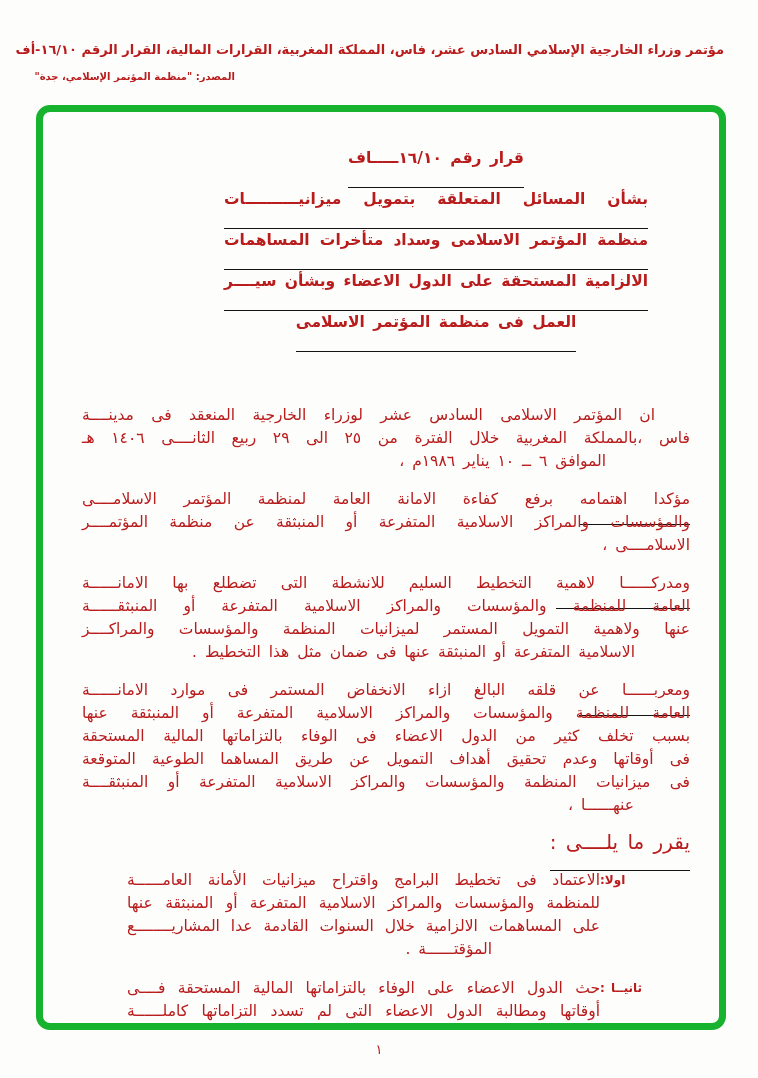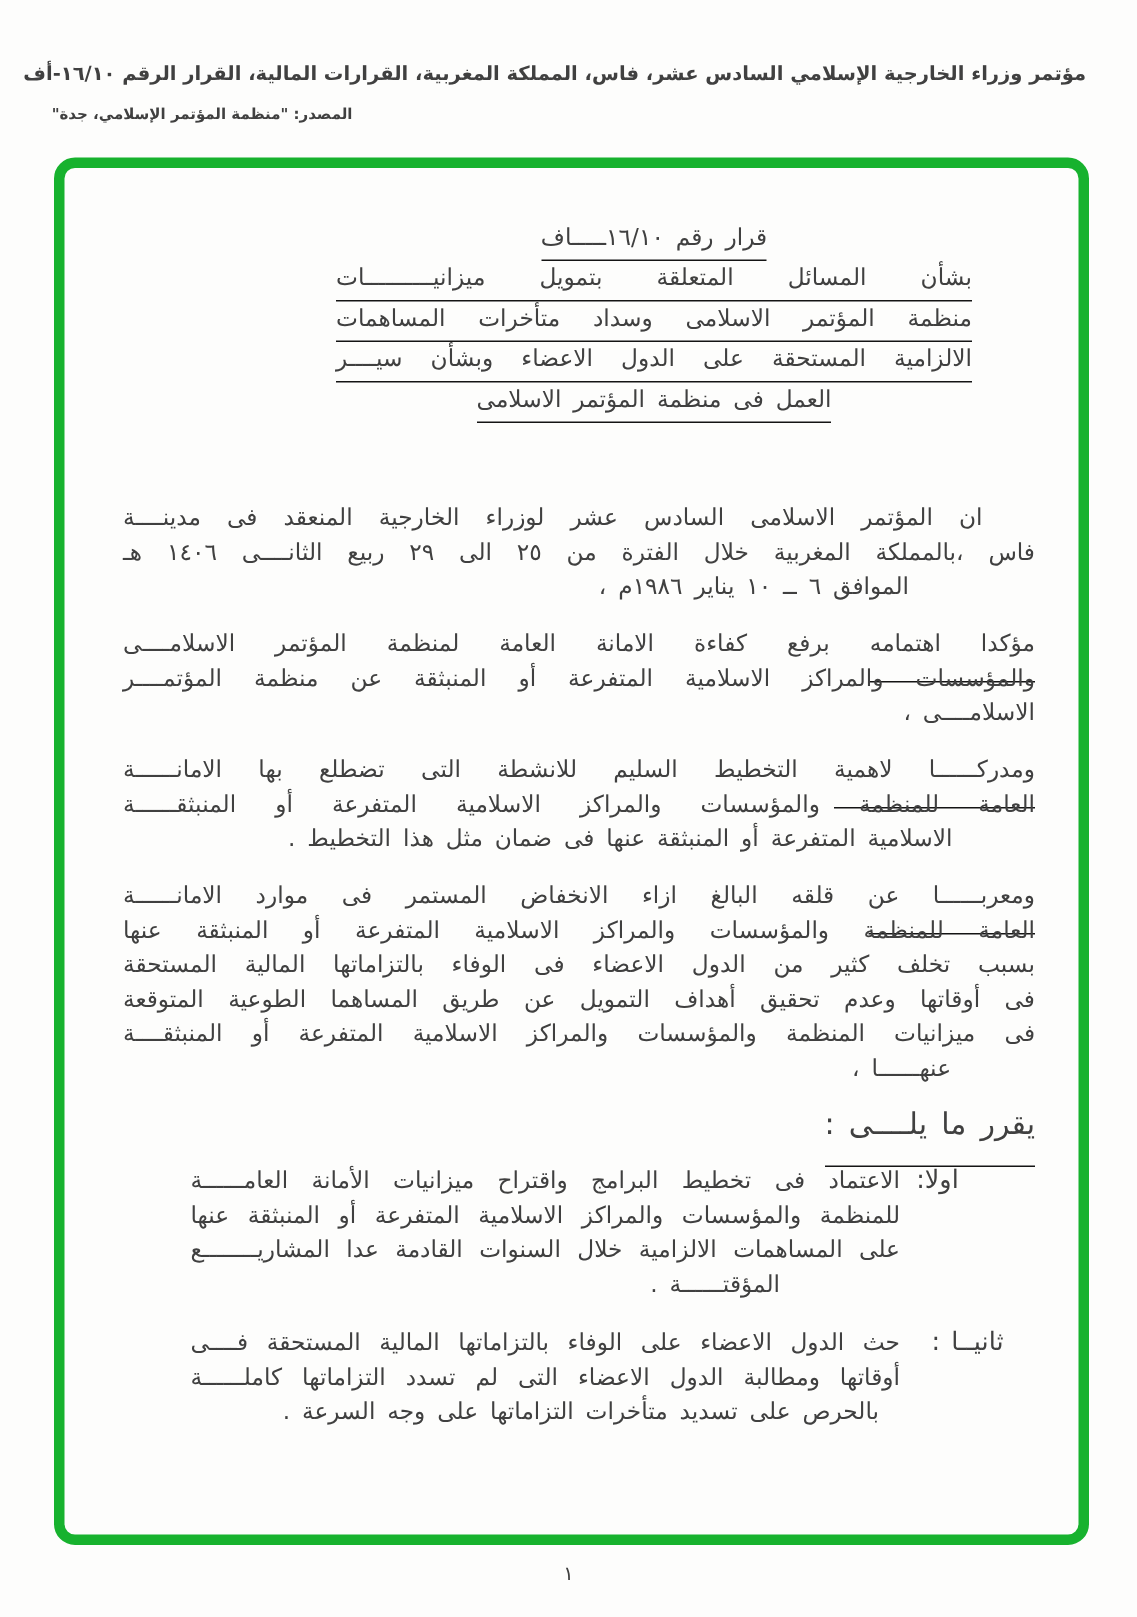--- a/index.html
+++ b/index.html
@@ -1,21 +1,21 @@
 <!DOCTYPE html>
 <html lang="ar"><head>
 <meta charset="utf-8">
 <style>
   html,body{margin:0;padding:0;background:#ffffff;}
   .page{
     position:relative;
     width:758px;height:1078px;
     background:#fdfdfc;
     font-family:"DejaVu Sans", sans-serif;
-    color:#404040;
+    color:#b91c1c;
     overflow:hidden;
   }
   .rtl{direction:rtl;unicode-bidi:embed;}
   
   .header-title{
     position:absolute;top:42px;right:34px;left:34px;
     text-align:center;font-weight:bold;font-size:13px;
     white-space:nowrap;letter-spacing:0;
   }
   .header-source{
@@ -28,39 +28,40 @@
     width:690px;height:925px;
     box-sizing:border-box;
     border:7px solid #17b22e;
     border-radius:14px;
     padding:36px 29px 20px 39px;
     overflow:hidden;
   }
   
   .title-block{width:424px;margin:0 42px 52px auto;}
   .tline{font-size:15.5px;line-height:21px;margin-bottom:1px;word-spacing:3px;}
-  .tline .tspan{border-bottom:1.5px solid #141414;padding-bottom:4px;}
+  .tline .tspan{border-bottom:1.5px solid #141414;padding-bottom:18px;font-weight:bold;}
   .tline.c{text-align:center;}
   .tline.c .tspan{display:inline-block;}
   .tline.j .tspan{display:block;text-align:justify;text-align-last:justify;}
   
   .para{margin:0 0 15px 0;}
   .line{font-size:15.5px;line-height:23px;word-spacing:3px;}
   .line.j{text-align:justify;text-align-last:justify;}
   .line.r{text-align:right;}
   .ul{border-bottom:1.5px solid #141414;padding-bottom:16px;}
   
   .decide{margin:12px 0 16px 0;text-align:right;}
   .decide .ul{font-size:20px;line-height:21px;word-spacing:3px;}
   
   .clause{display:flex;margin:0 0 16px 0;padding-left:45px;}
   .clause-label{
     flex:0 0 90px;box-sizing:border-box;
-    font-size:17px;line-height:23px;text-align:center;word-spacing:2px;
+    font-size:12px;line-height:23px;text-align:left;word-spacing:2px;
     white-space:nowrap;
+    font-weight:bold;
   }
   .clause-body{flex:1 1 auto;min-width:0;}
   
   .page-number{
     position:absolute;left:0;right:0;top:1042px;
     text-align:center;font-size:13px;
   }
 </style>
 </head>
 <body>
@@ -94,20 +95,21 @@
           <div class="line r" style="margin-right: 84px;">الموافق ٦ ــ ١٠ يناير ١٩٨٦م ،</div>
         </div>
         <div class="para">
           <div class="line j"><span class="ul">مؤكدا اهتمامه</span> برفع كفاءة الامانة العامة لمنظمة المؤتمر الاسلامــــى</div>
           <div class="line j">والمؤسسات والمراكز الاسلامية المتفرعة أو المنبثقة عن منظمة المؤتمــــر</div>
           <div class="line r" style="">الاسلامــــى ،</div>
         </div>
         <div class="para">
           <div class="line j"><span class="ul">ومدركــــــا لاهمية</span> التخطيط السليم للانشطة التى تضطلع بها الامانــــــة</div>
           <div class="line j">العامة للمنظمة والمؤسسات والمراكز الاسلامية المتفرعة أو المنبثقــــــة</div>
+          <div class="line j">عنها ولاهمية التمويل المستمر لميزانيات المنظمة والمؤسسات والمراكــــز</div>
           <div class="line r" style="margin-right: 55px;">الاسلامية المتفرعة أو المنبثقة عنها فى ضمان مثل هذا التخطيط .</div>
         </div>
         <div class="para">
           <div class="line j"><span class="ul">ومعربــــــا عن</span> قلقه البالغ ازاء الانخفاض المستمر فى موارد الامانــــــة</div>
           <div class="line j">العامة للمنظمة والمؤسسات والمراكز الاسلامية المتفرعة أو المنبثقة عنها</div>
           <div class="line j">بسبب تخلف كثير من الدول الاعضاء فى الوفاء بالتزاماتها المالية المستحقة</div>
           <div class="line j">فى أوقاتها وعدم تحقيق أهداف التمويل عن طريق المساهما الطوعية المتوقعة</div>
           <div class="line j">فى ميزانيات المنظمة والمؤسسات والمراكز الاسلامية المتفرعة أو المنبثقــــة</div>
           <div class="line r" style="margin-right: 56px;">عنهــــــا ،</div>
         </div>
@@ -117,21 +119,21 @@
       <span class="ul">يقرر ما يلــــى :</span>
     </div>
 
     <div id="clauses">
         <div class="clause">
           <div class="clause-label" style="padding-right: 40px;">اولا:</div>
           <div class="clause-body">
             <div class="line j">الاعتماد فى تخطيط البرامج واقتراح ميزانيات الأمانة العامــــــة</div>
             <div class="line j">للمنظمة والمؤسسات والمراكز الاسلامية المتفرعة أو المنبثقة عنها</div>
             <div class="line j">على المساهمات الالزامية خلال السنوات القادمة عدا المشاريــــــــع</div>
-            <div class="line r" style="margin-right: 80px;">المؤقتــــــة .</div>
+            <div class="line r" style="margin-right: 108px;">المؤقتــــــة .</div>
           </div>
         </div>
         <div class="clause">
           <div class="clause-label">ثانيــا :</div>
           <div class="clause-body">
             <div class="line j">حث الدول الاعضاء على الوفاء بالتزاماتها المالية المستحقة فــــى</div>
             <div class="line j">أوقاتها ومطالبة الدول الاعضاء التى لم تسدد التزاماتها كاملــــــة</div>
             <div class="line r" style="margin-right: 14px;">بالحرص على تسديد متأخرات التزاماتها على وجه السرعة .</div>
           </div>
         </div>

